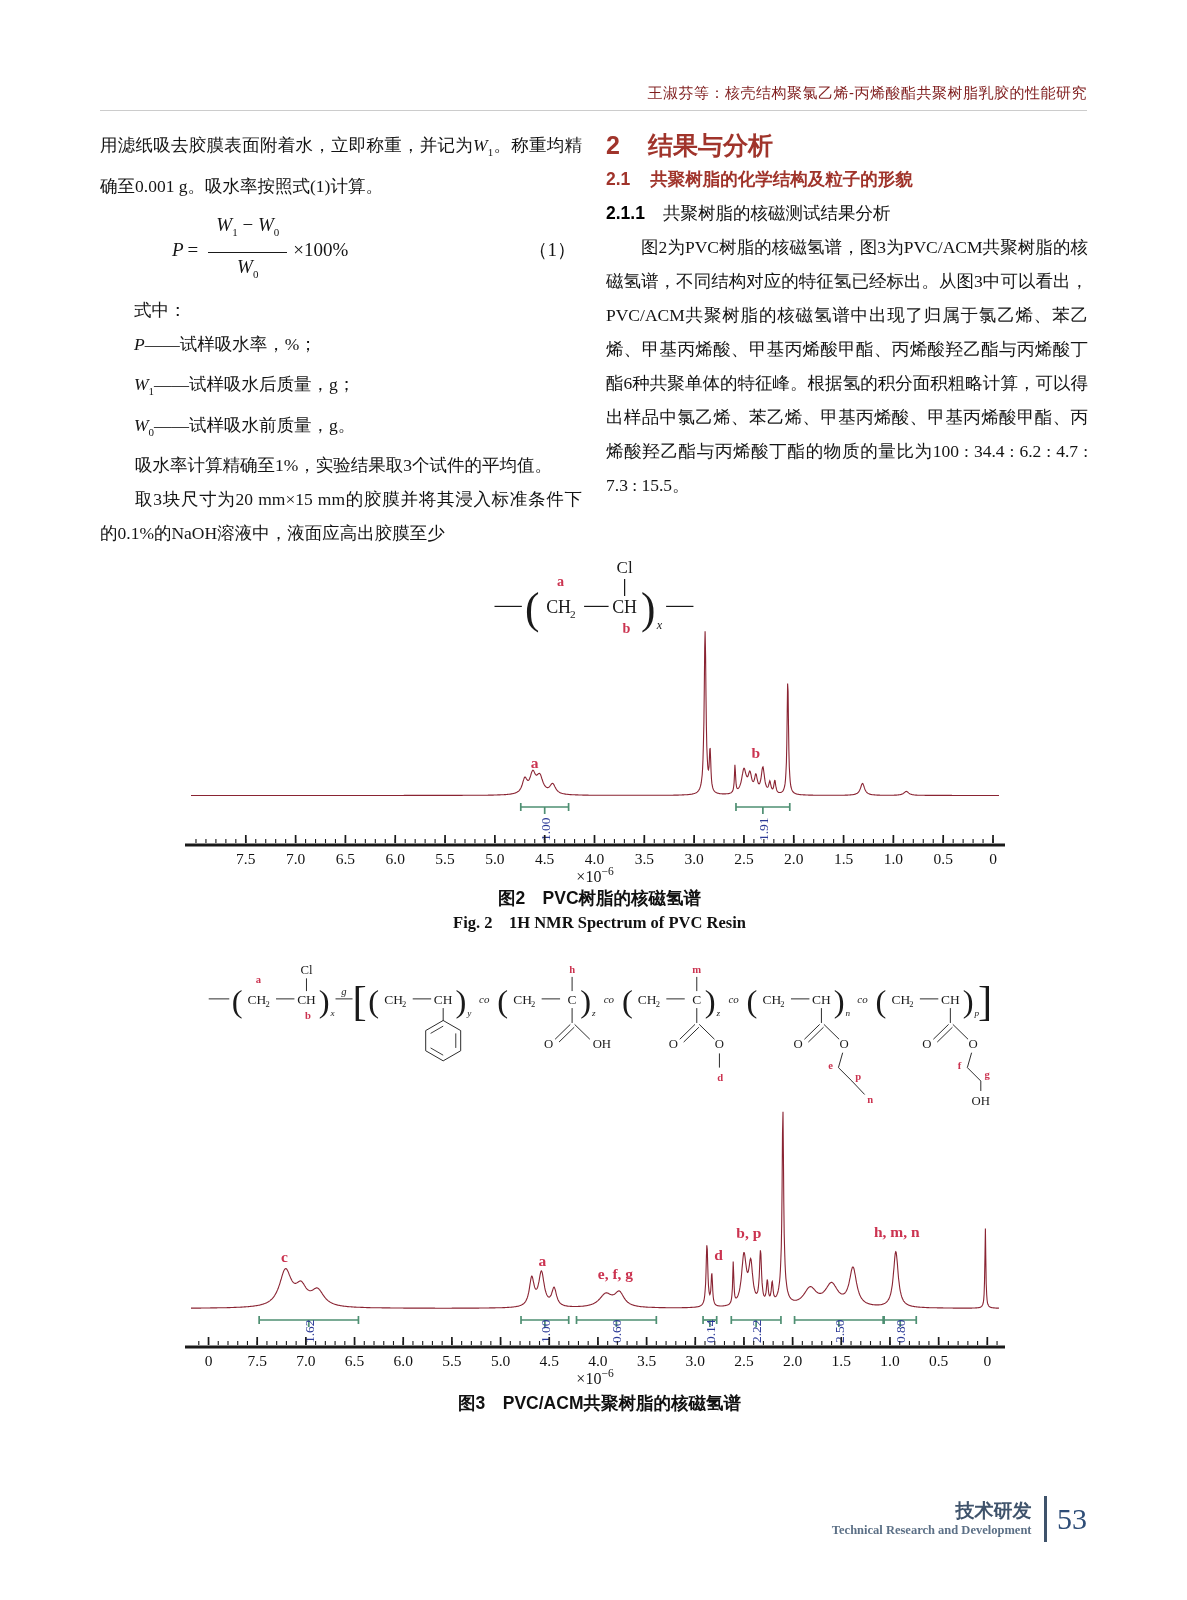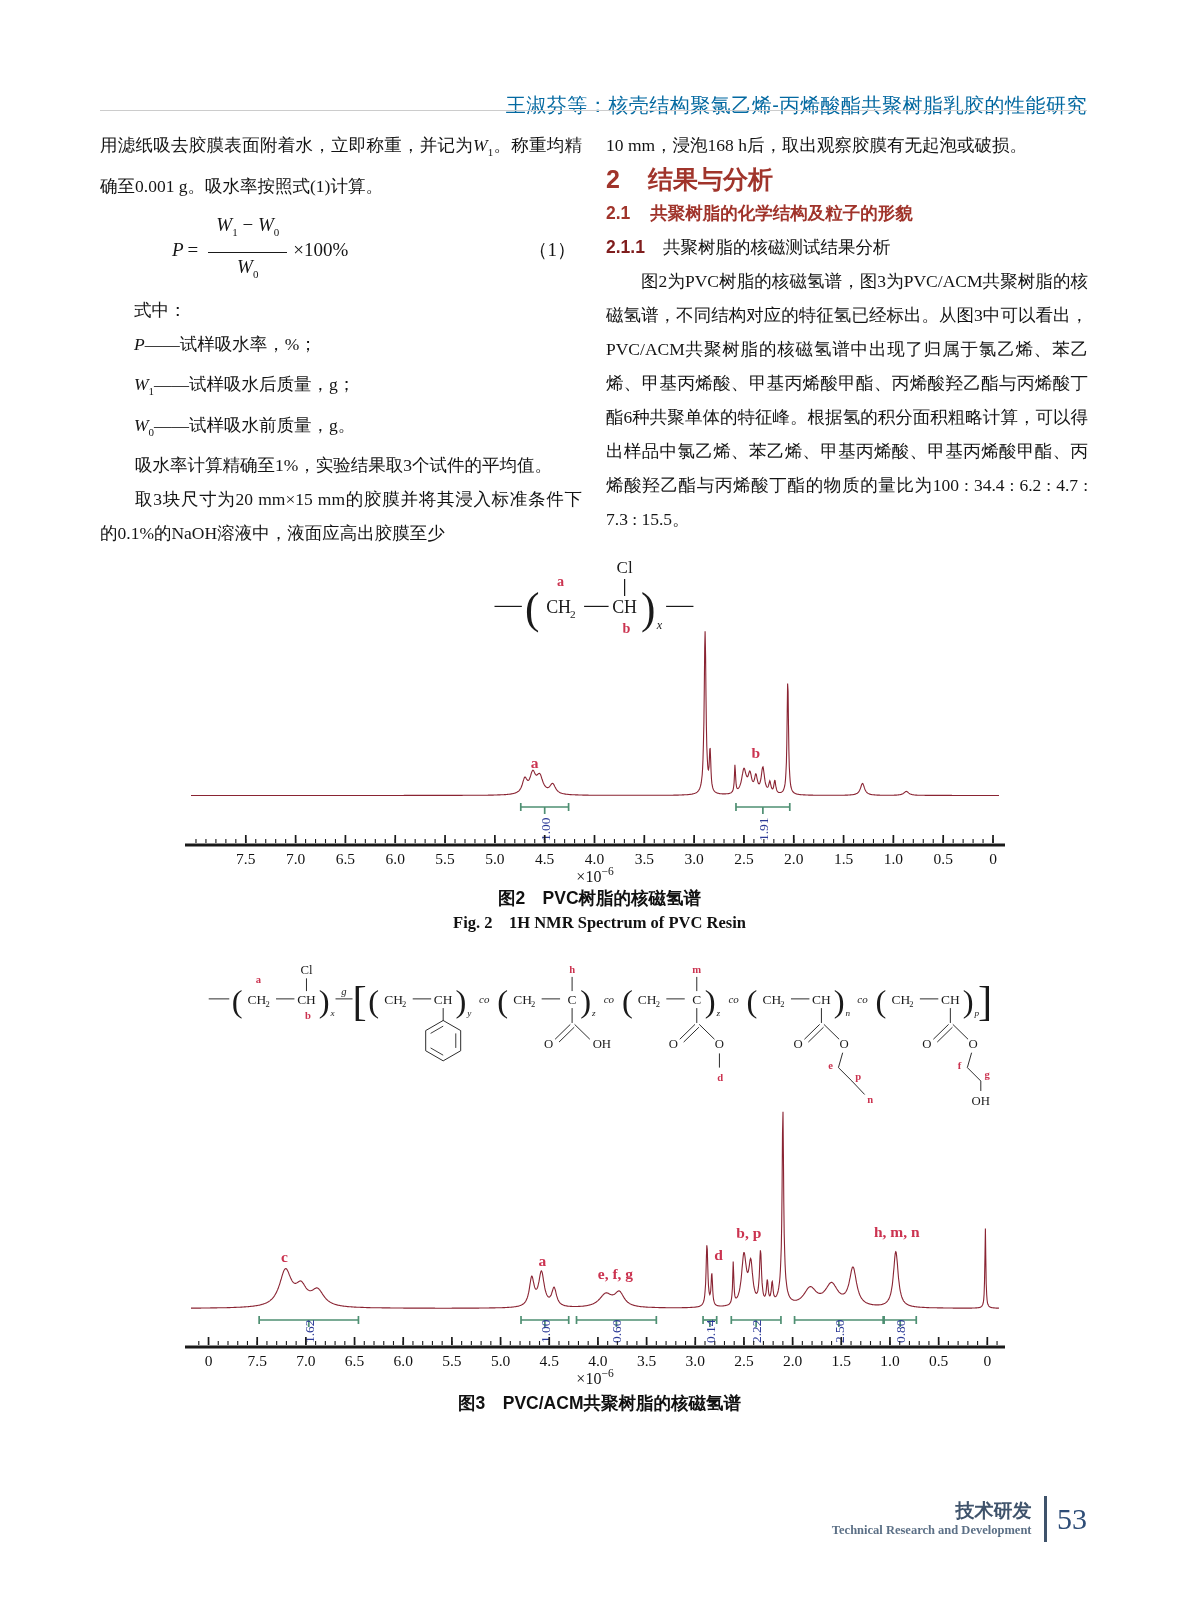--- a/index.html
+++ b/index.html
@@ -1,20 +1,20 @@
 <!DOCTYPE html>
 <html><head>
 <meta charset="utf-8">
 <style>
   html,body{margin:0;padding:0;background:#e8e8e8;}
   .page{position:relative;width:1187px;height:1600px;margin:0 auto;background:#ffffff;
         font-family:"Liberation Serif","DejaVu Serif",serif;color:#141414;overflow:hidden;}
   
-  .hdr{position:absolute;top:92px;left:100px;width:987px;text-align:right;
-       font-family:"Liberation Sans","DejaVu Sans",sans-serif;font-size:20px;color:#0369a1;letter-spacing:.5px;}
+  .hdr{position:absolute;top:84px;left:100px;width:987px;text-align:right;
+       font-family:"Liberation Sans","DejaVu Sans",sans-serif;font-size:15px;color:#7f1d1d;letter-spacing:.5px;}
   .hdr-rule{position:absolute;top:110px;left:100px;width:987px;border-top:1.5px solid #cccccc;}
   
   .columns{position:absolute;top:128px;left:100px;width:988px;display:flex;gap:24px;}
   .col{width:482px;font-size:17.5px;line-height:34px;text-align:justify;}
   .col p{margin:0;}
   .indent{text-indent:2em;}
   sub{font-size:11px;}
   .var{font-style:italic;}
   
   .formula{position:relative;margin:10px 0 6px;padding-left:72px;font-size:19px;height:74px;
@@ -84,27 +84,26 @@
       <p class="defrow"><span class="var">W</span><sub>1</sub><span>——试样吸水后质量，g；</span></p>
       <p class="defrow"><span class="var">W</span><sub>0</sub><span>——试样吸水前质量，g。</span></p>
 
       <p class="indent">吸水率计算精确至1%，实验结果取3个试件的平均值。</p>
 
 
       <p class="indent">取3块尺寸为20 mm×15 mm的胶膜并将其浸入标准条件下的0.1%的NaOH溶液中，液面应高出胶膜至少</p>
     </div>
 
     <div class="col">
-      <p>10 mm，浸泡168 h后，取出观察胶膜有无起泡或破损。</p>
 
       <p class="h-sec h1" style="color:#a0342b;"><span class="h-num">2</span><span class="h-ttl">结果与分析</span></p>
 
       <p class="h-sec h2" style="color:#a0342b;"><span class="h-num">2.1</span><span class="h-ttl">共聚树脂的化学结构及粒子的形貌</span></p>
 
-      <p class="h-sec h3"><span class="h-num" style="color:#7f1d1d;">2.1.1</span><span class="h-ttl">共聚树脂的核磁测试结果分析</span></p>
+      <p class="h-sec h3"><span class="h-num" style="color:#000000;">2.1.1</span><span class="h-ttl">共聚树脂的核磁测试结果分析</span></p>
 
       <p class="indent">图2为PVC树脂的核磁氢谱，图3为PVC/ACM共聚树脂的核磁氢谱，不同结构对应的特征氢已经标出。从图3中可以看出，PVC/ACM共聚树脂的核磁氢谱中出现了归属于氯乙烯、苯乙烯、甲基丙烯酸、甲基丙烯酸甲酯、丙烯酸羟乙酯与丙烯酸丁酯6种共聚单体的特征峰。根据氢的积分面积粗略计算，可以得出样品中氯乙烯、苯乙烯、甲基丙烯酸、甲基丙烯酸甲酯、丙烯酸羟乙酯与丙烯酸丁酯的物质的量比为100 : 34.4 : 6.2 : 4.7 : 7.3 : 15.5。</p>
     </div>
   </div>
 
   <div class="figabs" style="left:478px;top:541px;">
     <svg id="struct-fig2" width="264" height="95" viewBox="0 0 560 200">
         <line x1="35" y1="138" x2="93" y2="138" stroke="#1a1a1a" stroke-width="2.6"></line>
         <text x="115" y="174" text-anchor="middle" font-size="92" font-family="&quot;Liberation Serif&quot;,&quot;DejaVu Serif&quot;,serif" fill="#1a1a1a">(</text>
         <text x="175" y="94" text-anchor="middle" font-size="30" font-family="&quot;Liberation Serif&quot;,&quot;DejaVu Serif&quot;,serif" fill="#cb3350" font-weight="bold">a</text>

